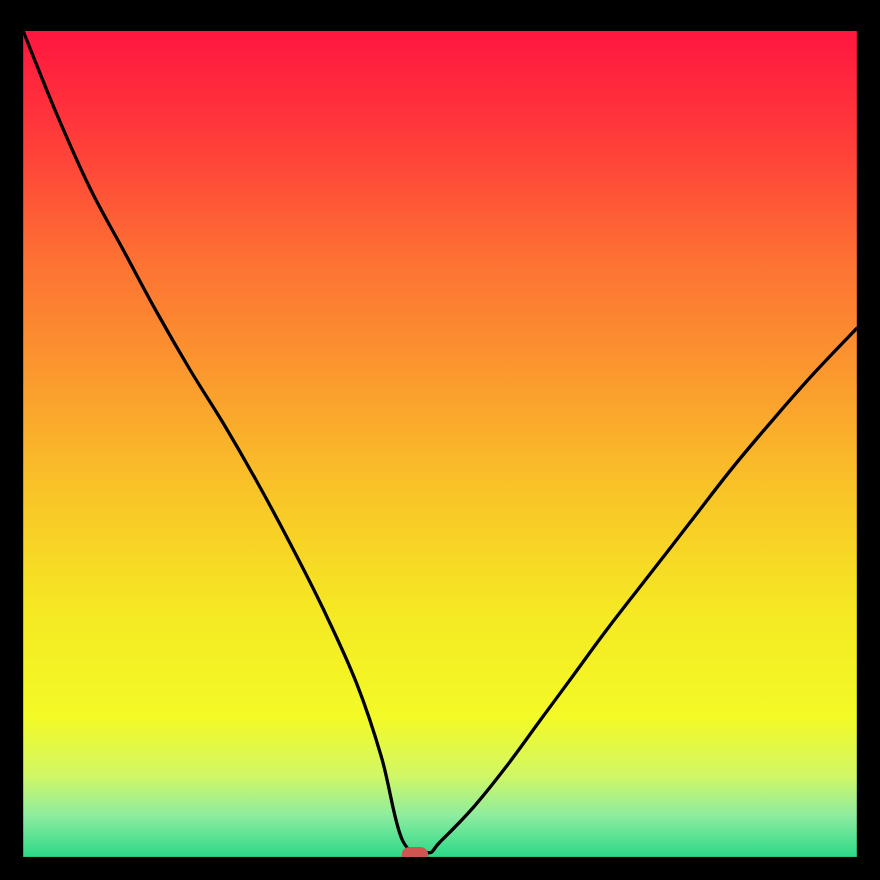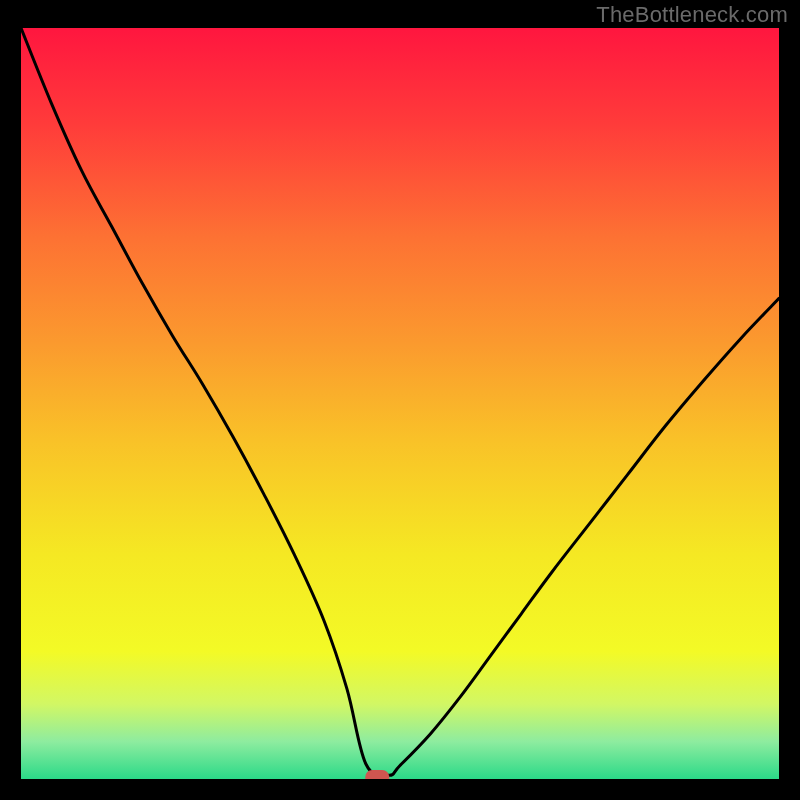--- a/index.html
+++ b/index.html
@@ -36,21 +36,20 @@
     height: 751px;
   }
   .plot svg {
     display: block;
   }
 </style>
 </head>
 <body>
 
 <div class="frame">
-  <div class="watermark">TheBottleneck.com</div>
 
   <div class="plot">
     <svg id="plot-svg" width="758" height="751" viewBox="0 0 758 751">
         <defs>
           <linearGradient id="bg-grad" x1="0" y1="0" x2="0" y2="1">
             <stop offset="0%" stop-color="#ff163f"></stop>
             <stop offset="13%" stop-color="#ff3c3a"></stop>
             <stop offset="28.000000000000004%" stop-color="#fd7233"></stop>
             <stop offset="42%" stop-color="#fb9a2e"></stop>
             <stop offset="55.00000000000001%" stop-color="#f9c228"></stop>

